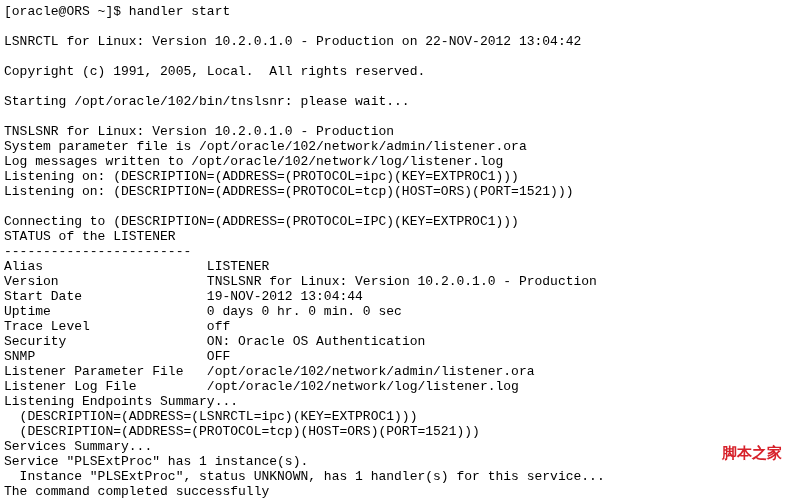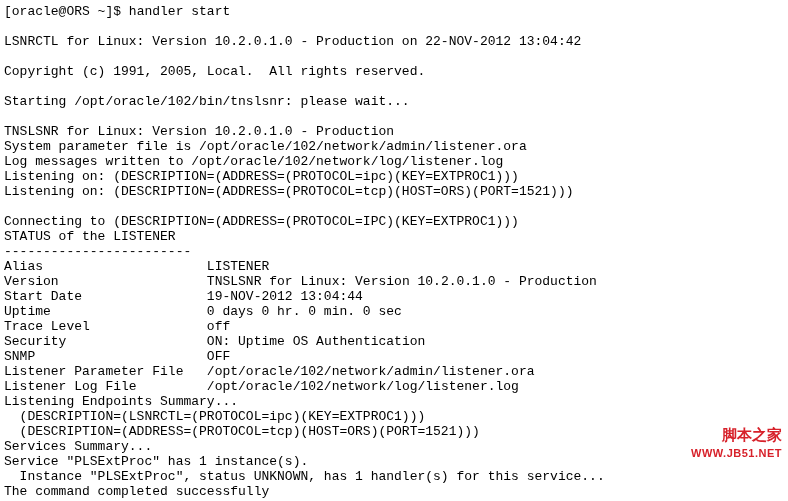--- a/index.html
+++ b/index.html
@@ -56,28 +56,27 @@
 <span>Listening on: (DESCRIPTION=(ADDRESS=(PROTOCOL=tcp)(HOST=ORS)(PORT=1521)))</span>
 
 <span>Connecting to (DESCRIPTION=(ADDRESS=(PROTOCOL=IPC)(KEY=EXTPROC1)))</span>
 <span>STATUS of the LISTENER</span>
 <span>------------------------</span>
 <span><span>Alias</span>                     <span>LISTENER</span></span>
 <span><span>Version</span>                   <span>TNSLSNR for Linux: Version 10.2.0.1.0 - Production</span></span>
 <span><span>Start Date</span>                <span>19-NOV-2012 13:04:44</span></span>
 <span><span>Uptime</span>                    <span>0 days 0 hr. 0 min. 0 sec</span></span>
 <span><span>Trace Level</span>               <span>off</span></span>
-<span><span>Security</span>                  <span>ON: Uptime OS Authentication</span></span>
+<span><span>Security</span>                  <span>ON: Oracle OS Authentication</span></span>
 <span><span>SNMP</span>                      <span>OFF</span></span>
 <span><span>Listener Parameter File</span>   <span>/opt/oracle/102/network/admin/listener.ora</span></span>
 <span><span>Listener Log File</span>         <span>/opt/oracle/102/network/log/listener.log</span></span>
 <span>Listening Endpoints Summary...</span>
-<span>  (DESCRIPTION=(LSNRCTL=(PROTOCOL=ipc)(KEY=EXTPROC1)))</span>
+<span>  (DESCRIPTION=(ADDRESS=(LSNRCTL=ipc)(KEY=EXTPROC1)))</span>
 <span>  (DESCRIPTION=(ADDRESS=(PROTOCOL=tcp)(HOST=ORS)(PORT=1521)))</span>
 <span>Services Summary...</span>
 <span>Service "PLSExtProc" has 1 instance(s).</span>
 <span>  Instance "PLSExtProc", status UNKNOWN, has 1 handler(s) for this service...</span>
 <span>The command completed successfully</span></pre>
 
 <div class="watermark">
   <div>脚本之家</div>
-  <div class="line2">WWW.JB51.NET</div>
 </div>
 
 </body></html>

